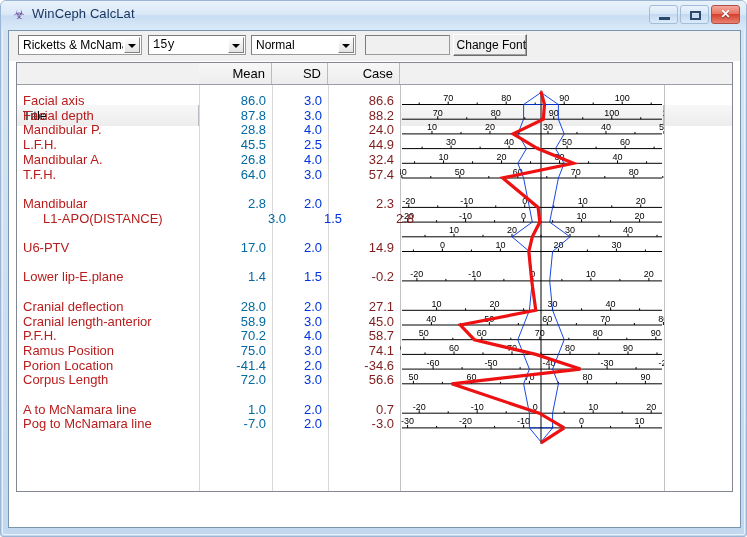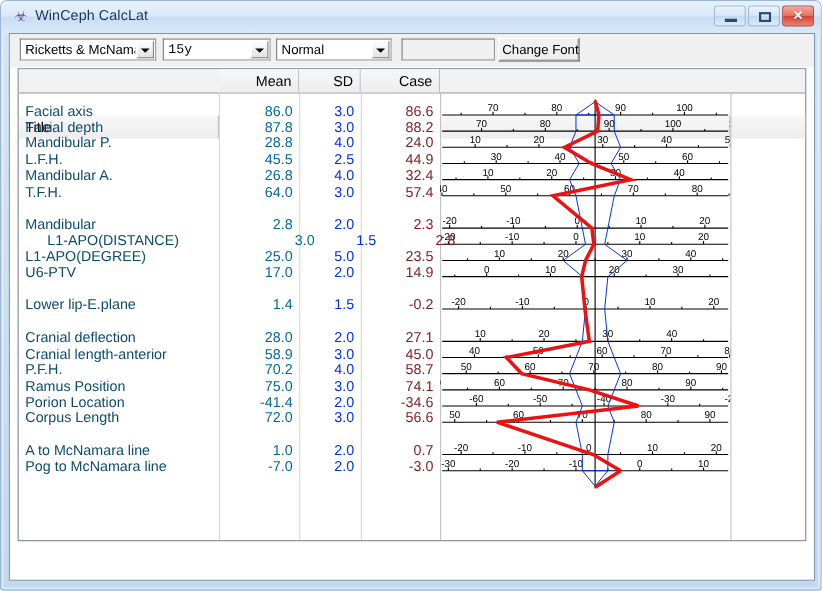--- a/index.html
+++ b/index.html
@@ -153,21 +153,21 @@
   }
   
   .vline{position:absolute;top:0;bottom:0;width:1px;background:#d8d8d8;}
   .vline.dark{background:#c2c2c2;}
 
   .row{
     position:absolute;left:0;width:100%;height:15px;
   }
   .row .t{
     position:absolute;left:6px;top:0;height:15px;line-height:15px;
-    font-size:13px;color:#0c4a6e;white-space:nowrap;
+    font-size:13px;color:#b91c1c;white-space:nowrap;
   }
   .row .num{
     position:absolute;top:0;height:15px;line-height:15px;
     font-size:13px;text-align:right;white-space:nowrap;
   }
   .num.mean{left:182px;width:67px;color:#0369a1;}
   .num.sd  {left:255px;width:50px;color:#0033dd;}
   .num.case{left:311px;width:66px;color:#7f1d1d;}
 
   
@@ -593,26 +593,20 @@
             <span class="num mean">2.8</span>
             <span class="num sd">2.0</span>
             <span class="num case">2.3</span>
           </div>
           <div class="row" style="top: 125.6px; margin-left: 20px;">
             <span class="t">L1-APO(DISTANCE)</span>
             <span class="num mean">3.0</span>
             <span class="num sd">1.5</span>
             <span class="num case">2.8</span>
           </div>
-          <div class="row" style="top: 140.3px;">
-            <span class="t">L1-APO(DEGREE)</span>
-            <span class="num mean">25.0</span>
-            <span class="num sd">5.0</span>
-            <span class="num case">23.5</span>
-          </div>
           <div class="row" style="top: 155px;">
             <span class="t">U6-PTV</span>
             <span class="num mean">17.0</span>
             <span class="num sd">2.0</span>
             <span class="num case">14.9</span>
           </div>
           <div class="row" style="top: 184.4px;">
             <span class="t">Lower lip-E.plane</span>
             <span class="num mean">1.4</span>
             <span class="num sd">1.5</span>

